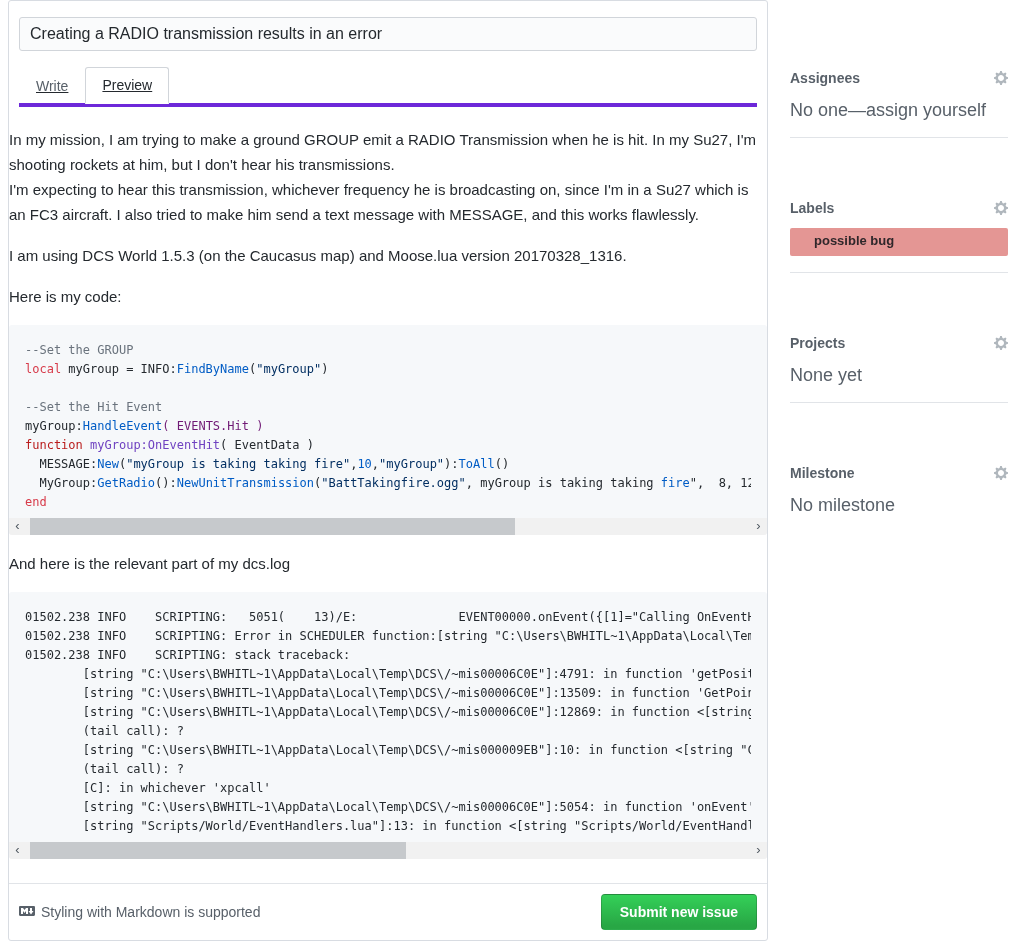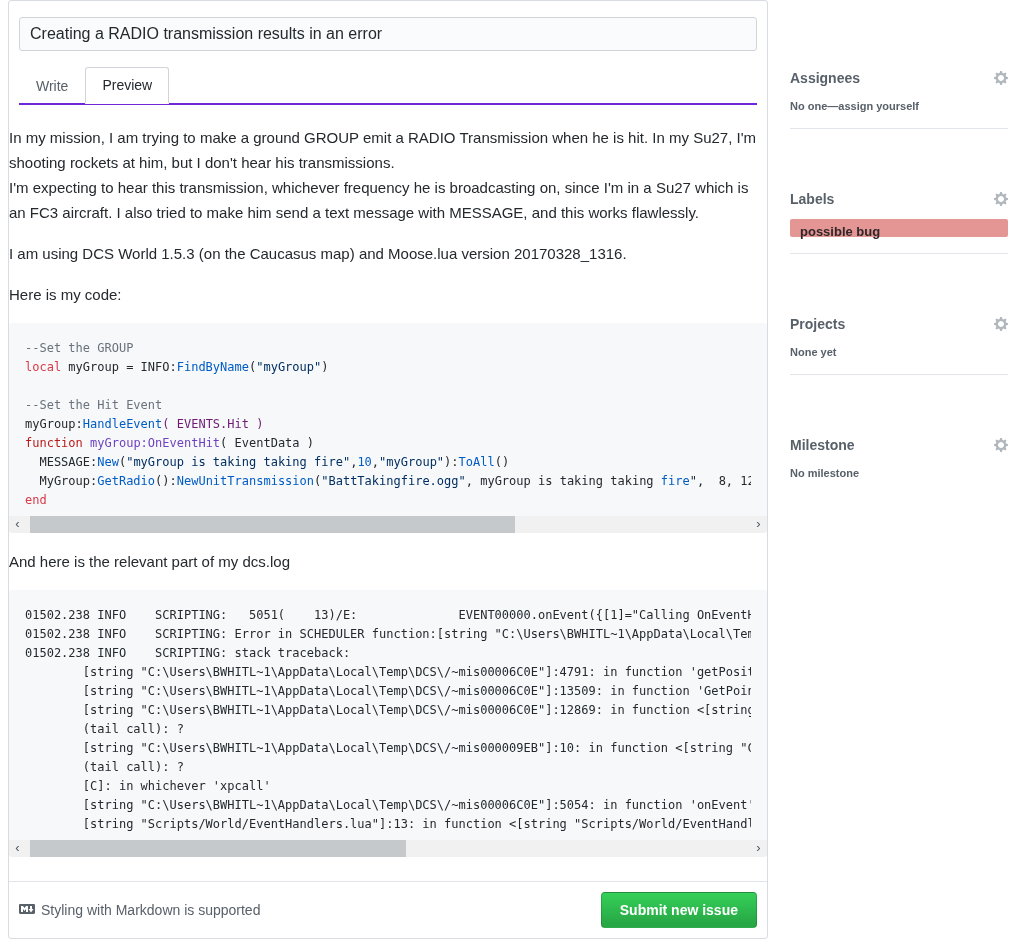--- a/index.html
+++ b/index.html
@@ -7,22 +7,22 @@
     font-family:"Liberation Sans", sans-serif; color:#24292e; }
   .page { display:flex; padding:0 0 0 8px; }
 
   
   .main-box { width:760px; border:1px solid #d8dce2; border-radius:3px;
     background:#fff; display:flex; flex-direction:column; min-height:938px; }
   .box-head { padding:16px 10px 0 10px; }
   .title-input { width:100%; height:34px; padding:6px 10px; font-size:16px;
     color:#24292e; background:#fafbfc; border:1px solid #d1d5da; border-radius:3px;
     outline:none; font-family:"Liberation Sans", sans-serif; }
-  .tab-nav { margin-top:16px; padding:0 0 0 0; border-bottom:2px solid #6d28d9;
-    display:flex; }
+  .tab-nav { margin-top:16px; padding:0 0 0 0; border-bottom:4px solid #6d28d9;
+    display:flex;text-decoration:underline; }
   .tab { font-size:14px; color:#586069; background:transparent; border:1px solid transparent;
     border-bottom:0; padding:9px 16px; cursor:pointer; margin-bottom:-1px;
     font-family:"Liberation Sans", sans-serif; }
   .tab.active { color:#24292e; background:#fff; border-color:#d1d5da;
     border-radius:3px 3px 0 0; border-bottom:2px solid #fff; }
 
   
   .preview-body { padding:20px 0 8px 0; flex:1; }
   .preview-body p { font-size:15px; line-height:25px; margin:0 0 16px 0;
     white-space:pre-wrap; }
@@ -53,23 +53,23 @@
     cursor:pointer; font-family:"Liberation Sans", sans-serif; }
 
   
   .sidebar { width:218px; margin-left:22px; padding-top:8px; }
   .sb-section { padding:16px 0; border-bottom:1px solid #e1e4e8; }
   .sb-section.last { border-bottom:0; }
   .sb-head { display:flex; align-items:center; justify-content:space-between;margin-top:46px; }
   .sb-title { font-size:14px; font-weight:bold; color:#586069; }
   .sb-gear { cursor:pointer; line-height:0; }
   .sb-gear svg { fill:#b0b7bd; }
-  .sb-body { margin-top:14px; font-size:11px; color:#586069;font-weight:bold; }
+  .sb-body { margin-top:14px; font-size:18px; color:#586069; }
   .sb-link { color:#586069; cursor:pointer; }
-  .label-chip { margin-top:12px; height:18px; line-height:26px; padding-left:10px;
+  .label-chip { margin-top:12px; height:28px; line-height:26px; padding-left:24px;
     background:#e49694; color:#30272a; font-size:13px; font-weight:bold;
     border-radius:2px; }
 </style>
 </head>
 <body>
 
 <div class="page">
 
   <div class="main-box">
     <div class="box-head">

